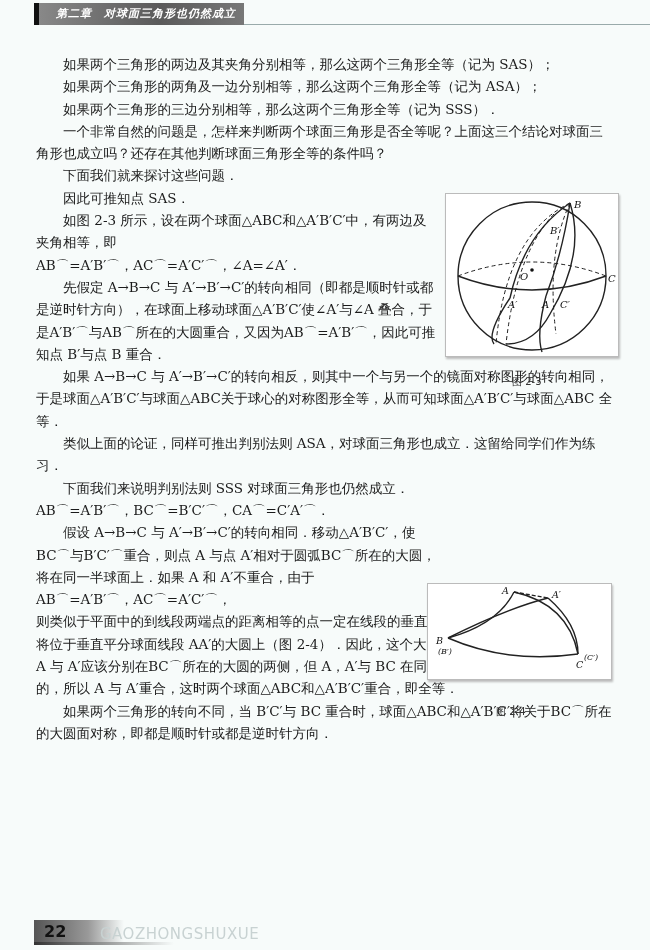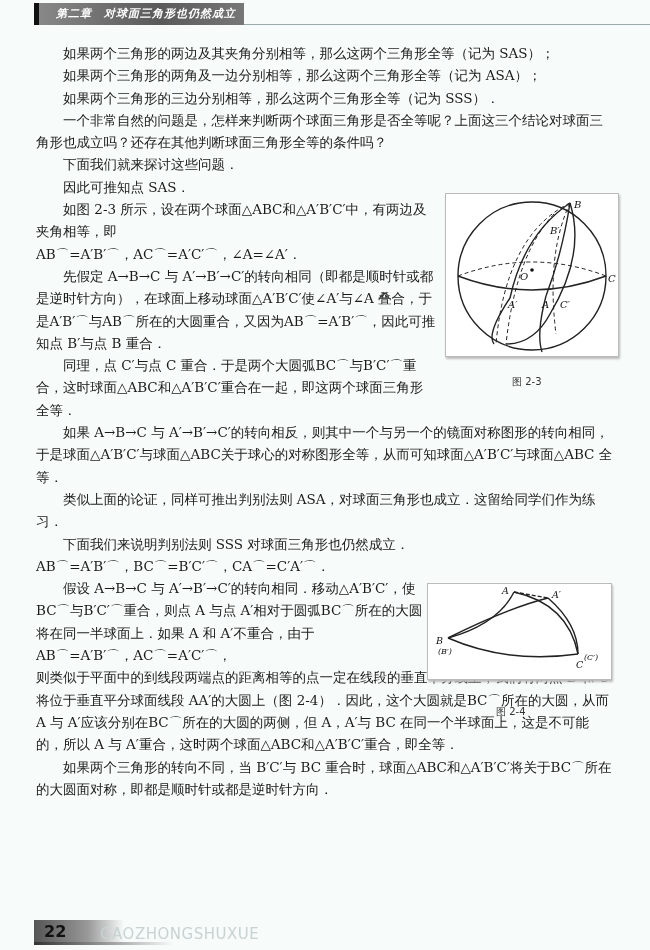--- a/index.html
+++ b/index.html
@@ -1,21 +1,21 @@
 <!DOCTYPE html>
 <html><head>
 <meta charset="utf-8">
 <style>
   html,body{margin:0;padding:0;}
   body{width:650px;height:950px;background:#f7fbfa;position:relative;overflow:hidden;font-family:"DejaVu Serif","Liberation Serif",serif;color:#1a1a1a;}
   .header{position:absolute;left:34px;top:3px;width:210px;height:22px;background:linear-gradient(90deg,#8a8a8a,#5a5a5a 60%,#777);}
   .header-bar{position:absolute;left:34px;top:3px;width:5px;height:22px;background:#111;}
   .header-title{position:absolute;left:56px;top:6px;font-family:"DejaVu Sans",sans-serif;font-weight:bold;font-style:italic;font-size:11px;color:#fff;letter-spacing:1px;}
   .header-rule{position:absolute;left:244px;top:24px;width:406px;height:1px;background:#9aa;}
-  .content{position:absolute;left:36px;top:42px;width:580px;font-size:13.5px;line-height:22.3px;}
+  .content{position:absolute;left:36px;top:53px;width:580px;font-size:13.5px;line-height:22.3px;}
   .p{margin:0;}
   .ind{text-indent:27px;}
   .narrow{width:400px;}
   .center{}
   .fig{position:absolute;background:#fff;border:1px solid #bbb;box-shadow:1px 2px 2px #bbb;}
   .cap{position:absolute;font-size:10px;font-family:"DejaVu Sans",sans-serif;color:#333;}
   .footer-block{position:absolute;left:34px;top:920px;width:90px;height:22px;background:linear-gradient(90deg,#555,#999 60%,#f7fbfa);}
   .page-num{position:absolute;left:44px;top:922px;font-family:"DejaVu Sans",sans-serif;font-weight:bold;font-size:16px;color:#111;}
   .footer-word{position:absolute;left:100px;top:925px;font-family:"DejaVu Sans",sans-serif;font-size:15px;color:#c8d2d2;letter-spacing:0.5px;}
   .footer-rule{position:absolute;left:34px;top:942px;width:140px;height:3px;background:linear-gradient(90deg,#333,#f7fbfa);}
@@ -31,21 +31,20 @@
 <div class="content">
   <p class="p ind">如果两个三角形的两边及其夹角分别相等，那么这两个三角形全等（记为 SAS）；</p>
   <p class="p ind">如果两个三角形的两角及一边分别相等，那么这两个三角形全等（记为 ASA）；</p>
   <p class="p ind">如果两个三角形的三边分别相等，那么这两个三角形全等（记为 SSS）．</p>
   <p class="p ind">一个非常自然的问题是，怎样来判断两个球面三角形是否全等呢？上面这三个结论对球面三角形也成立吗？还存在其他判断球面三角形全等的条件吗？</p>
   <p class="p ind">下面我们就来探讨这些问题．</p>
   <p class="p ind">因此可推知点 SAS．</p>
   <p class="p ind narrow">如图 2-3 所示，设在两个球面△ABC和△A′B′C′中，有两边及夹角相等，即</p>
   <p class="p center narrow">AB⌒=A′B′⌒，AC⌒=A′C′⌒，∠A=∠A′．</p>
   <p class="p ind narrow">先假定 A→B→C 与 A′→B′→C′的转向相同（即都是顺时针或都是逆时针方向），在球面上移动球面△A′B′C′使∠A′与∠A 叠合，于是A′B′⌒与AB⌒所在的大圆重合，又因为AB⌒=A′B′⌒，因此可推知点 B′与点 B 重合．</p>
-  <p class="p ind narrow">同理，点 C′与点 C 重合．于是两个大圆弧BC⌒与B′C′⌒重合，这时球面△ABC和△A′B′C′重合在一起，即这两个球面三角形全等．</p>
   <p class="p ind">如果 A→B→C 与 A′→B′→C′的转向相反，则其中一个与另一个的镜面对称图形的转向相同，于是球面△A′B′C′与球面△ABC关于球心的对称图形全等，从而可知球面△A′B′C′与球面△ABC 全等．</p>
   <p class="p ind">类似上面的论证，同样可推出判别法则 ASA，对球面三角形也成立．这留给同学们作为练习．</p>
   <p class="p ind">下面我们来说明判别法则 SSS 对球面三角形也仍然成立．</p>
   <p class="p center narrow">AB⌒=A′B′⌒，BC⌒=B′C′⌒，CA⌒=C′A′⌒．</p>
   <p class="p ind narrow">假设 A→B→C 与 A′→B′→C′的转向相同．移动△A′B′C′，使BC⌒与B′C′⌒重合，则点 A 与点 A′相对于圆弧BC⌒所在的大圆，将在同一半球面上．如果 A 和 A′不重合，由于</p>
   <p class="p center">AB⌒=A′B′⌒，AC⌒=A′C′⌒，</p>
   <p class="p">则类似于平面中的到线段两端点的距离相等的点一定在线段的垂直平分线上，我们有两点 B 和 C 将位于垂直平分球面线段 AA′的大圆上（图 2-4）．因此，这个大圆就是BC⌒所在的大圆，从而 A 与 A′应该分别在BC⌒所在的大圆的两侧，但 A，A′与 BC 在同一个半球面上，这是不可能的，所以 A 与 A′重合，这时两个球面△ABC和△A′B′C′重合，即全等．</p>
   <p class="p ind">如果两个三角形的转向不同，当 B′C′与 BC 重合时，球面△ABC和△A′B′C′将关于BC⌒所在的大圆面对称，即都是顺时针或都是逆时针方向．</p>
 </div>
 

